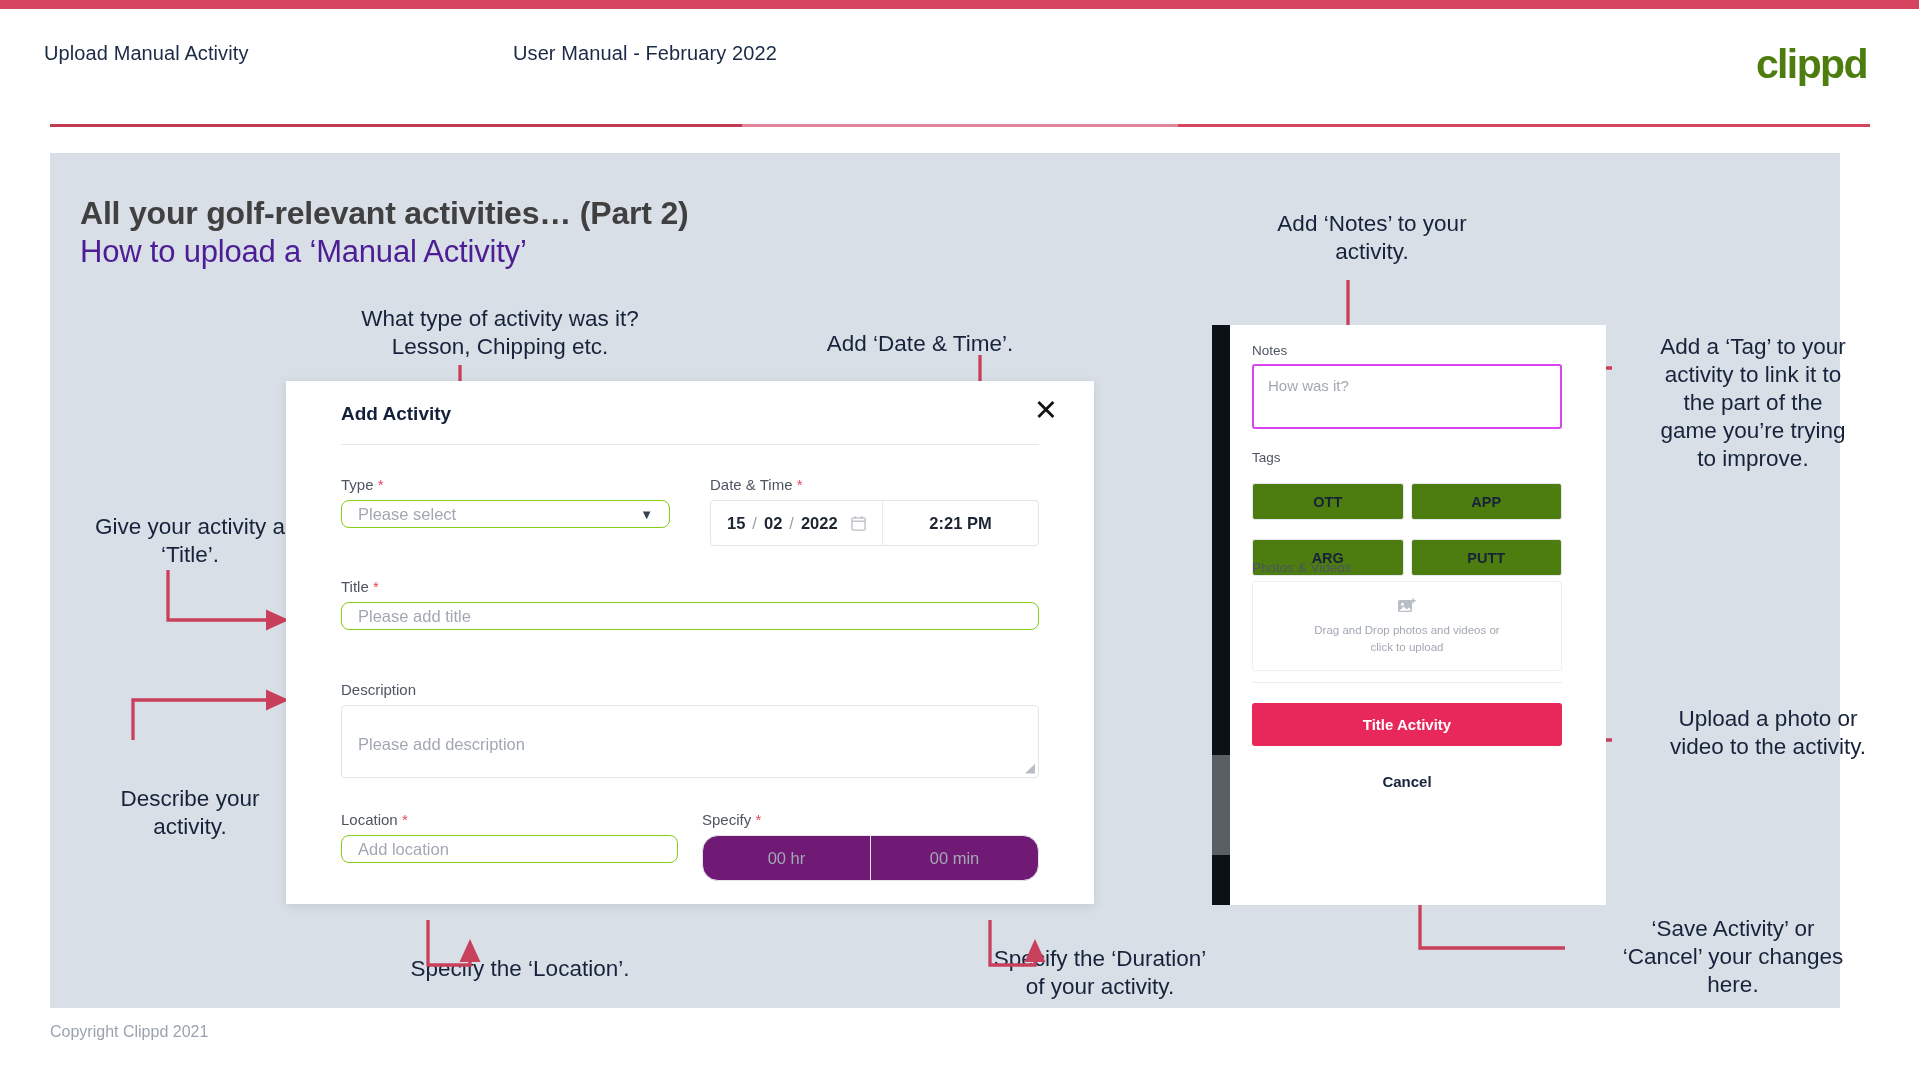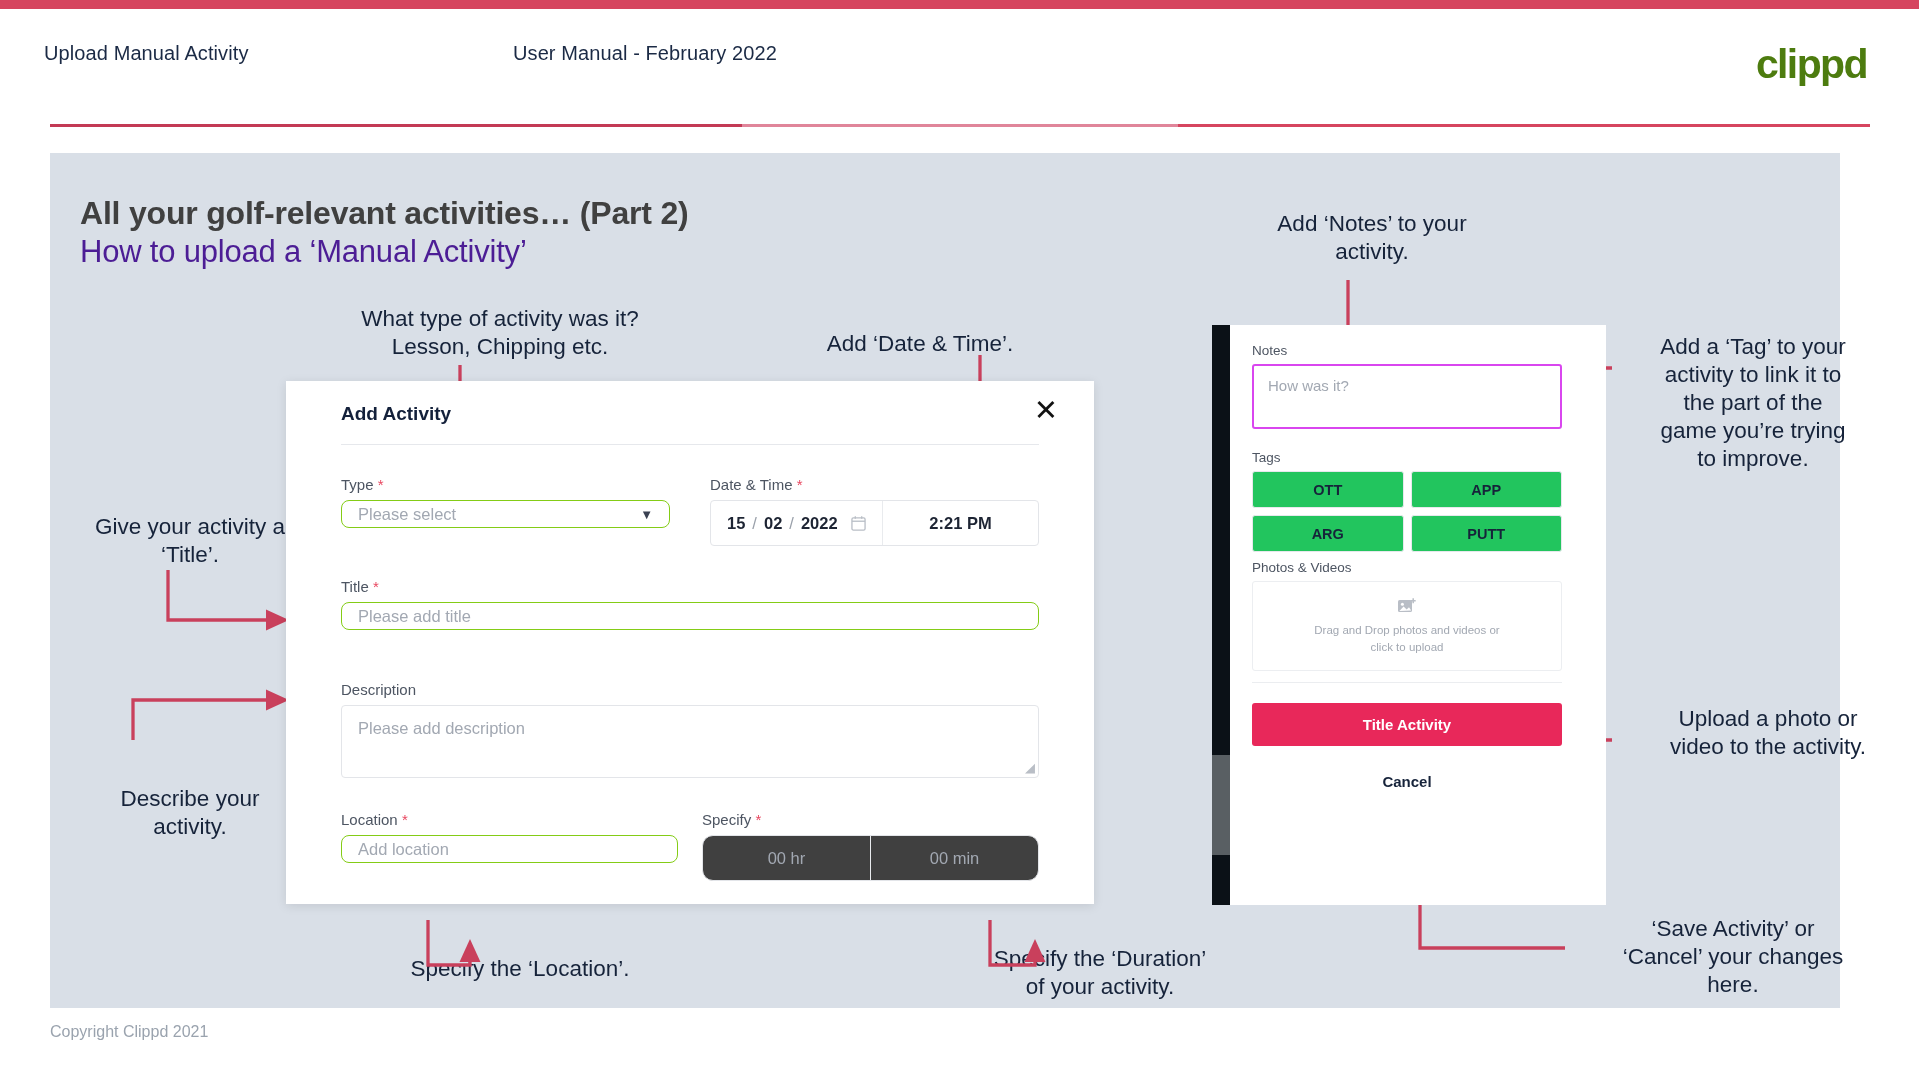--- a/index.html
+++ b/index.html
@@ -81,25 +81,25 @@
   .chev{color:#3a4152;font-size:13px;}
   .dtbox{display:flex;border:1px solid #e3e5e9;border-radius:4px;height:44px;overflow:hidden;background:#fff;}
   .dt-date{flex:1;display:flex;align-items:center;gap:7px;padding:0 16px;font-size:16.5px;color:#1d2433;font-weight:600;}
   .dt-sep{color:#9aa0aa;font-weight:400;}
   .cal-ico{margin-left:auto;width:15px;height:16px;}
   .dt-time{width:155px;border-left:1px solid #e9ebee;display:flex;align-items:center;justify-content:center;font-size:16.5px;color:#1d2433;font-weight:600;}
   .row-2{position:absolute;left:55px;top:197px;width:698px;}
   .row-3{position:absolute;left:55px;top:300px;width:698px;}
   .ta{
     border:1px solid #e3e5e9;border-radius:4px;height:73px;background:#fff;
-    font-size:16.5px;color:#a2a8b2;padding:13px 16px;box-sizing:border-box;position:relative;
+    font-size:16.5px;color:#a2a8b2;padding:29px 16px;box-sizing:border-box;position:relative;
   }
   .ta-grip{position:absolute;right:3px;bottom:2px;color:#b9bec6;font-size:13px;}
   .row-4{position:absolute;left:55px;top:430px;width:698px;display:flex;gap:24px;}
-  .durbox{display:flex;border:1px solid #e3e5e9;border-radius:11px;height:44px;overflow:hidden;background:#404040;}
+  .durbox{display:flex;border:1px solid #e3e5e9;border-radius:16px;height:44px;overflow:hidden;background:#701a75;}
   .dur-h,.dur-m{flex:1;display:flex;align-items:center;justify-content:center;font-size:16.5px;color:#a2a8b2;}
   .dur-m{border-left:1px solid #e9ebee;}
 
   
   .phone{
     position:absolute;left:1212px;top:325px;width:390px;height:580px;
   }
   .phone-bezel-l{position:absolute;left:0;top:0;width:18px;height:580px;background:#0b1117;}
   .phone-bezel-r{position:absolute;right:0;top:0;width:18px;height:580px;background:#0b1117;}
   .bezel-grey-l{position:absolute;left:0;top:430px;width:18px;height:100px;background:#595f63;}
@@ -107,21 +107,21 @@
   .phone-screen{
     position:absolute;left:18px;top:0;width:376px;height:580px;background:#fff;
   }
   .p-label{font-size:13.5px;color:#4d5562;margin-bottom:6px;}
   .p-notes{position:absolute;left:22px;top:18px;width:310px;}
   .p-note-box{border:2px solid #d946ef;border-radius:3px;height:65px;padding:11px 14px;box-sizing:border-box;font-size:15px;color:#a2a8b2;}
   .p-tags{position:absolute;left:22px;top:125px;width:310px;}
   .tag-grid{display:grid;grid-template-columns:1fr 1fr;gap:7px;}
   .tag{
     border:1px solid #e6e8ec;border-radius:3px;height:35px;display:flex;align-items:center;justify-content:center;
-    font-size:14.5px;font-weight:700;color:#16233a;background:#22c55e;
+    font-size:14.5px;font-weight:700;color:#16233a;background:#4d7c0f;margin-top:12px;
   }
   .p-photos{position:absolute;left:22px;top:235px;width:310px;}
   .drop{
     border:1px solid #eceef1;border-radius:3px;height:88px;display:flex;flex-direction:column;
     align-items:center;justify-content:center;gap:7px;
   }
   .drop-txt{font-size:11.5px;color:#a2a8b2;text-align:center;line-height:1.45;}
   .p-hr{position:absolute;left:22px;top:357px;width:310px;height:1px;background:#ebedf0;}
   .save-btn{
     position:absolute;left:22px;top:378px;width:310px;height:43px;background:#e8285a;border-radius:3px;

